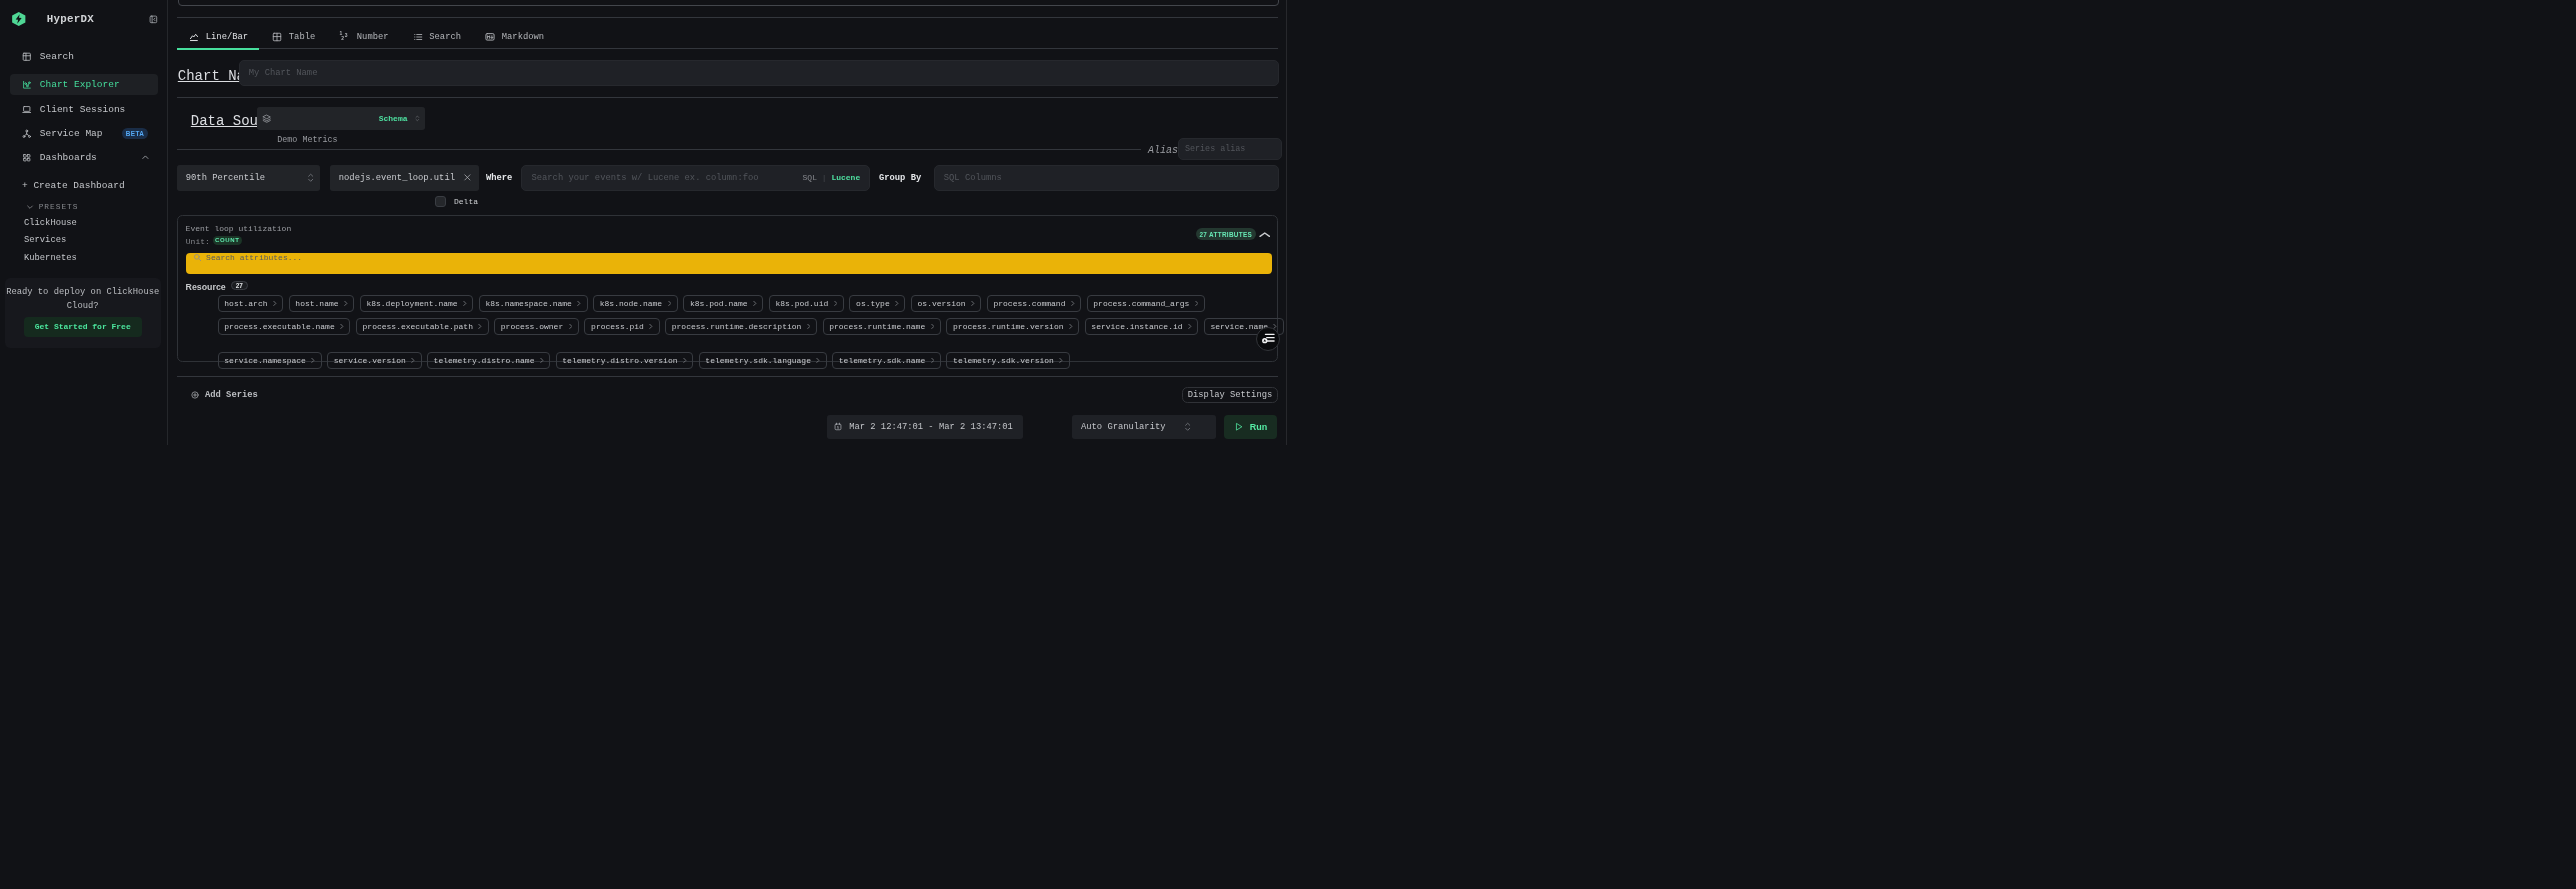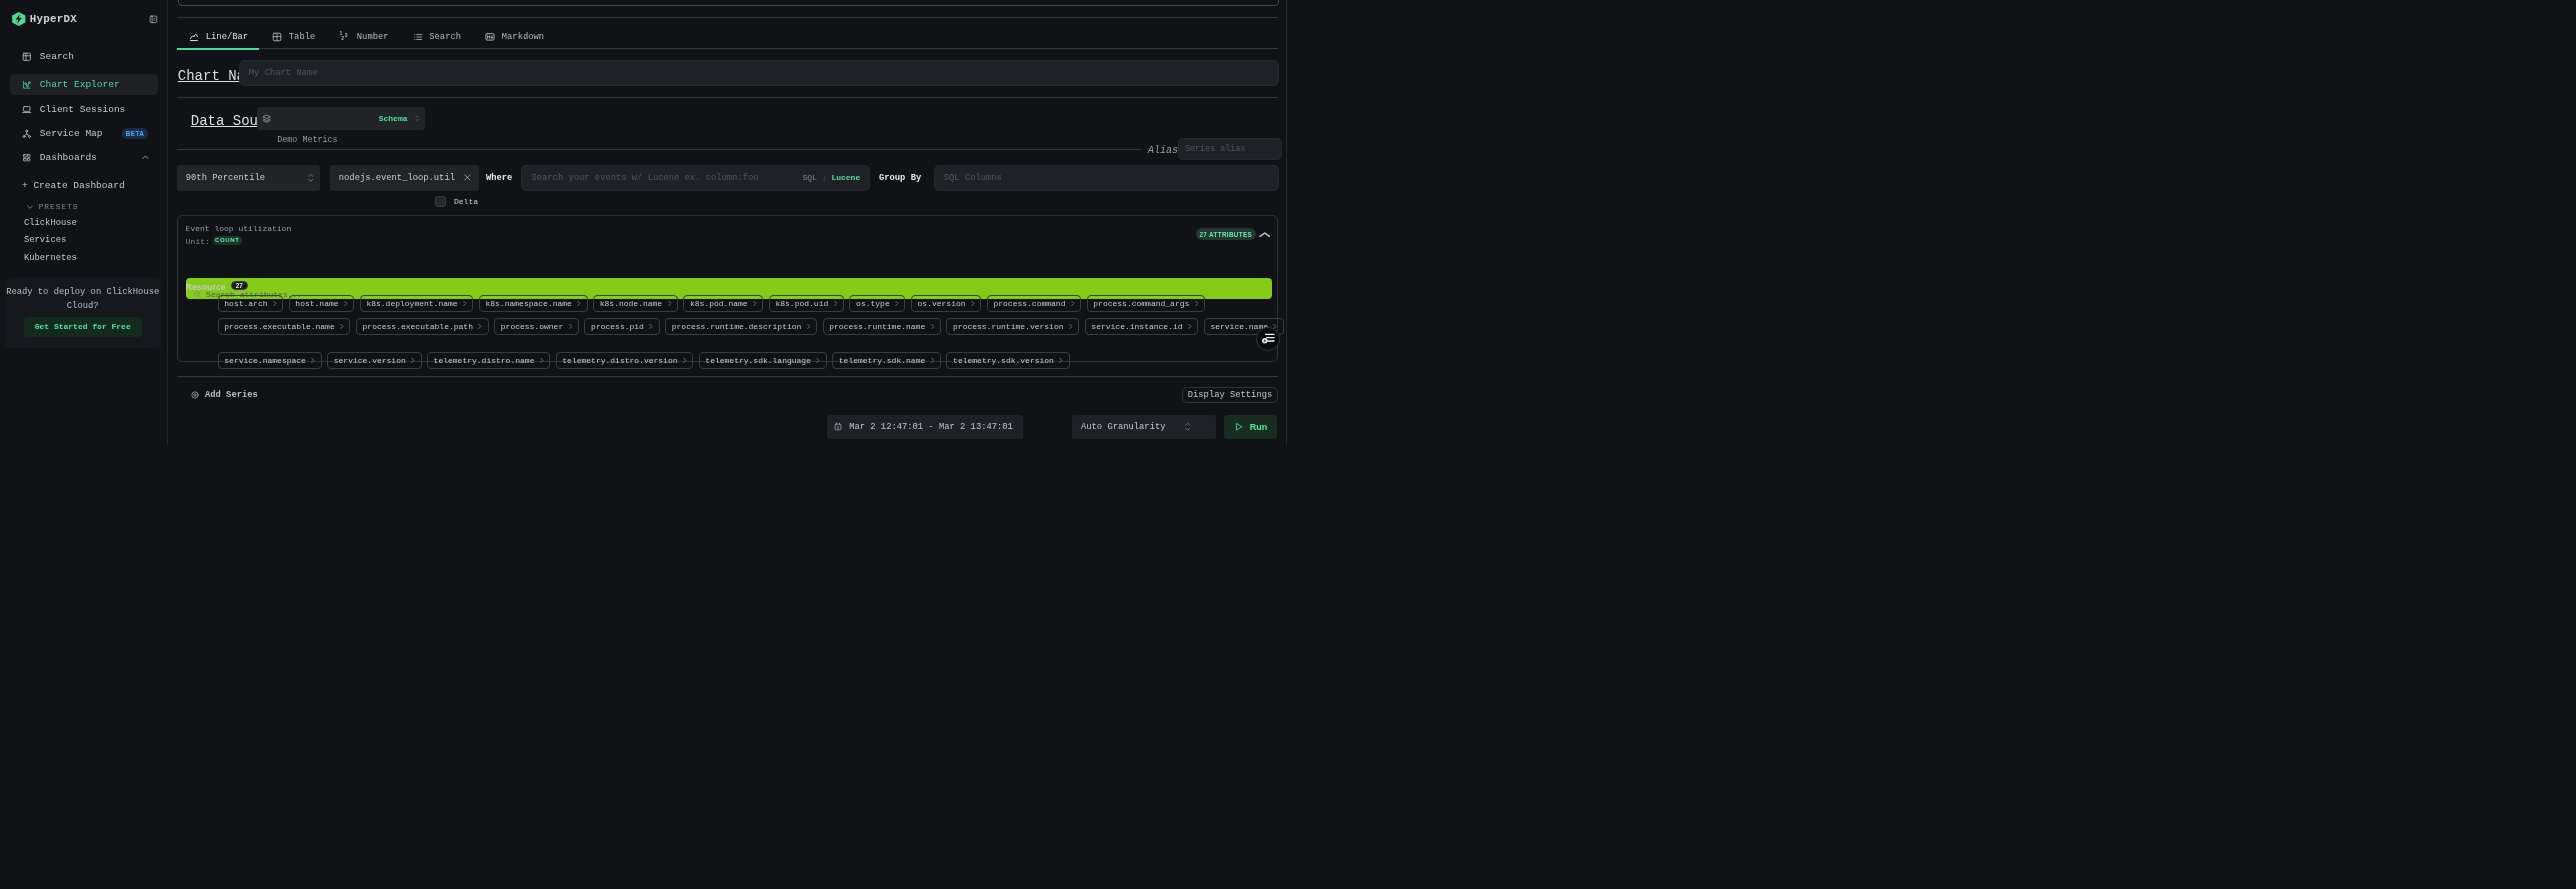--- a/index.html
+++ b/index.html
@@ -10,21 +10,21 @@
   color:#c9cbcf;
   position:relative;
 }
 .sans { font-family:"Liberation Sans", sans-serif; }
 .green { color:#4ee0a0; }
 
 #sidebar {
   position:absolute; left:0; top:0; width:168px; height:445px;
   border-right:0.7px solid #25272b; background:#111216;
 }
-.brand { position:absolute; left:10.8px; top:12px; display:flex; align-items:center; }
+.brand { position:absolute; left:10.8px; top:12px; display:flex; align-items:center;gap:17px; }
 .brand .name { font-weight:bold; font-size:10.8px; color:#d2d4d7; margin-left:3.4px; letter-spacing:0.3px; }
 .collapse-ic { position:absolute; left:149px; top:15px; }
 .navitem { position:absolute; left:10px; width:148px; height:21px; border-radius:4px;
   display:flex; align-items:center; font-size:9.5px; color:#c4c6ca; }
 .navitem .nico { width:9.5px; height:9.5px; margin-left:11.5px; margin-right:8.8px; flex:none; }
 .navitem.active { background:#1e2024; color:#45dd9c; }
 .beta { font-family:"Liberation Sans",sans-serif; font-size:6.4px; font-weight:bold;
   color:#55aaf7; background:#1a2d47; border-radius:5.4px; padding:2px 3.7px; margin-left:19.6px; letter-spacing:0.4px; }
 .navchev { margin-left:auto; margin-right:8px; }
 #create-dash { position:absolute; left:22px; top:180px; font-size:9.5px; color:#c4c6ca; }
@@ -239,21 +239,21 @@
 
   <div style="position:absolute; left:266px; top:196px; width:10.8px; height:10.8px; background:#25272b; border:0.7px solid #3a3d43; border-radius:3px;"></div>
   <div style="position:absolute; left:285px; top:197px; font-size:8px; color:#ced0d3;">Delta</div>
 
   <div id="attr-panel">
     <div style="position:absolute; left:7.8px; top:8.2px; font-size:8px; color:#9b9da2;">Event loop utilization</div>
     <div style="position:absolute; left:8px; top:21px; font-size:8px; color:#85878c;">Unit:</div>
     <div style="position:absolute; left:35px; top:19.5px; width:29px; height:9.6px; background:#1c3527; border-radius:4.7px; display:flex; align-items:center; justify-content:center;">
       <span class="sans" style="font-size:6px; font-weight:bold; letter-spacing:0.7px; color:#5fe9ae;">COUNT</span>
     </div>
-    <div class="inputbox" style="position:absolute; left:8px; top:37px; width:1086px; height:21px; background:#84cc16; border:none; border-radius:4px; display:flex; align-items:flex-end;margin-top:25px;">
+    <div class="inputbox" style="position:absolute; left:8px; top:37px; width:1086px; height:21px; background:#eab308; border:none; border-radius:4px; display:flex; align-items:flex-start;">
       <svg style="margin-left:6.8px;" width="8.8" height="8.8" viewBox="0 0 24 24" fill="none" stroke="#8a8c91" stroke-width="2.2" stroke-linecap="round">
           <circle cx="10.5" cy="10.5" r="6.5"></circle>
           <path d="M15.5 15.5L21 21"></path>
         </svg>
       <span style="margin-left:4.7px; font-size:8px; color:#585b61;">Search attributes...</span>
     </div>
     <div class="sans" style="position:absolute; left:7.8px; top:66px; font-size:8.8px; font-weight:bold; color:#c6c8cb;">Resource</div>
     <div style="position:absolute; left:53px; top:65px; width:17px; height:9px; border:0.7px solid #3a3d43; background:#1b1d21; border-radius:4.7px; display:flex; align-items:center; justify-content:center;">
       <span class="sans" style="font-size:6.4px; font-weight:bold; color:#e3e5e8;">27</span>
     </div>

